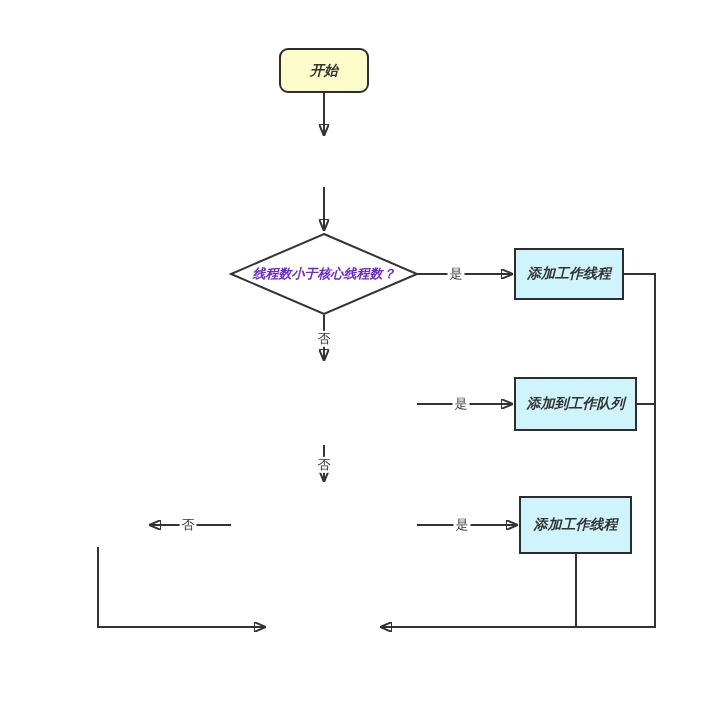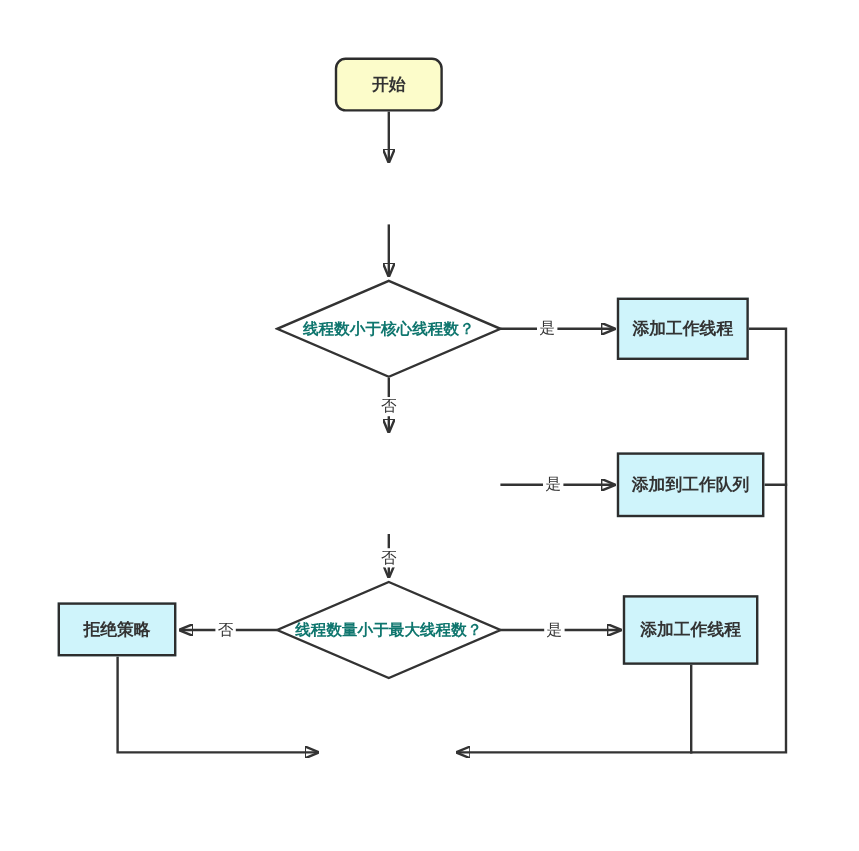--- a/index.html
+++ b/index.html
@@ -25,20 +25,21 @@
     position: absolute;
     box-sizing: border-box;
     display: flex;
     align-items: center;
     justify-content: center;
     text-align: right;
     font-size: 14px;
     font-weight: bold;
     color: #333333;
     white-space: nowrap;
+    font-style: italic;
   }
   .terminal {
     background: #FCFCCA;
     border: 2px solid #2D2D2D;
     border-radius: 9px;
   }
   .process {
     background: #CFF4FB;
     border: 2px solid #2D2D2D;
   }
@@ -54,21 +55,21 @@
   .decision .dshape polygon {
     fill: #FFFFFF;
     stroke: #333333;
     stroke-width: 2;
   }
   .decision .dlabel {
     position: relative;
     z-index: 1;
     font-size: 13px;
     font-weight: bold;
-    color: #0f766e;
+    color: #6d28d9;
   }
   .edge-label {
     position: absolute;
     transform: translate(-50%, -50%);
     background: #ffffff;
     color: #333333;
     font-size: 13px;
     line-height: 1.1;
     padding: 1px 2px;
     z-index: 2;
@@ -126,30 +127,21 @@
 
   <div class="node process" style="left:514px;top:248px;width:110px;height:52px">
     <span>添加工作线程</span>
   </div>
 
 
   <div class="node process" style="left:514px;top:377px;width:123px;height:54px">
     <span>添加到工作队列</span>
   </div>
 
-  <div class="node decision" style="left:229px;top:483px;width:190px;height:84px">
-    <svg class="dshape" viewBox="0 0 190 84" preserveAspectRatio="none">
-      <polygon points="95,2 188,42 95,82 2,42"></polygon>
-    </svg>
-    <span class="dlabel">线程数量小于最大线程数？</span>
-  </div>
 
-  <div class="node process" style="left:48px;top:502px;width:99px;height:45px">
-    <span>拒绝策略</span>
-  </div>
 
   <div class="node process" style="left:519px;top:496px;width:113px;height:58px">
     <span>添加工作线程</span>
   </div>
 
 
   <span class="edge-label" style="left:456px;top:274px">是</span>
   <span class="edge-label" style="left:324px;top:339px">否</span>
   <span class="edge-label" style="left:461px;top:404px">是</span>
   <span class="edge-label" style="left:324px;top:465px">否</span>

